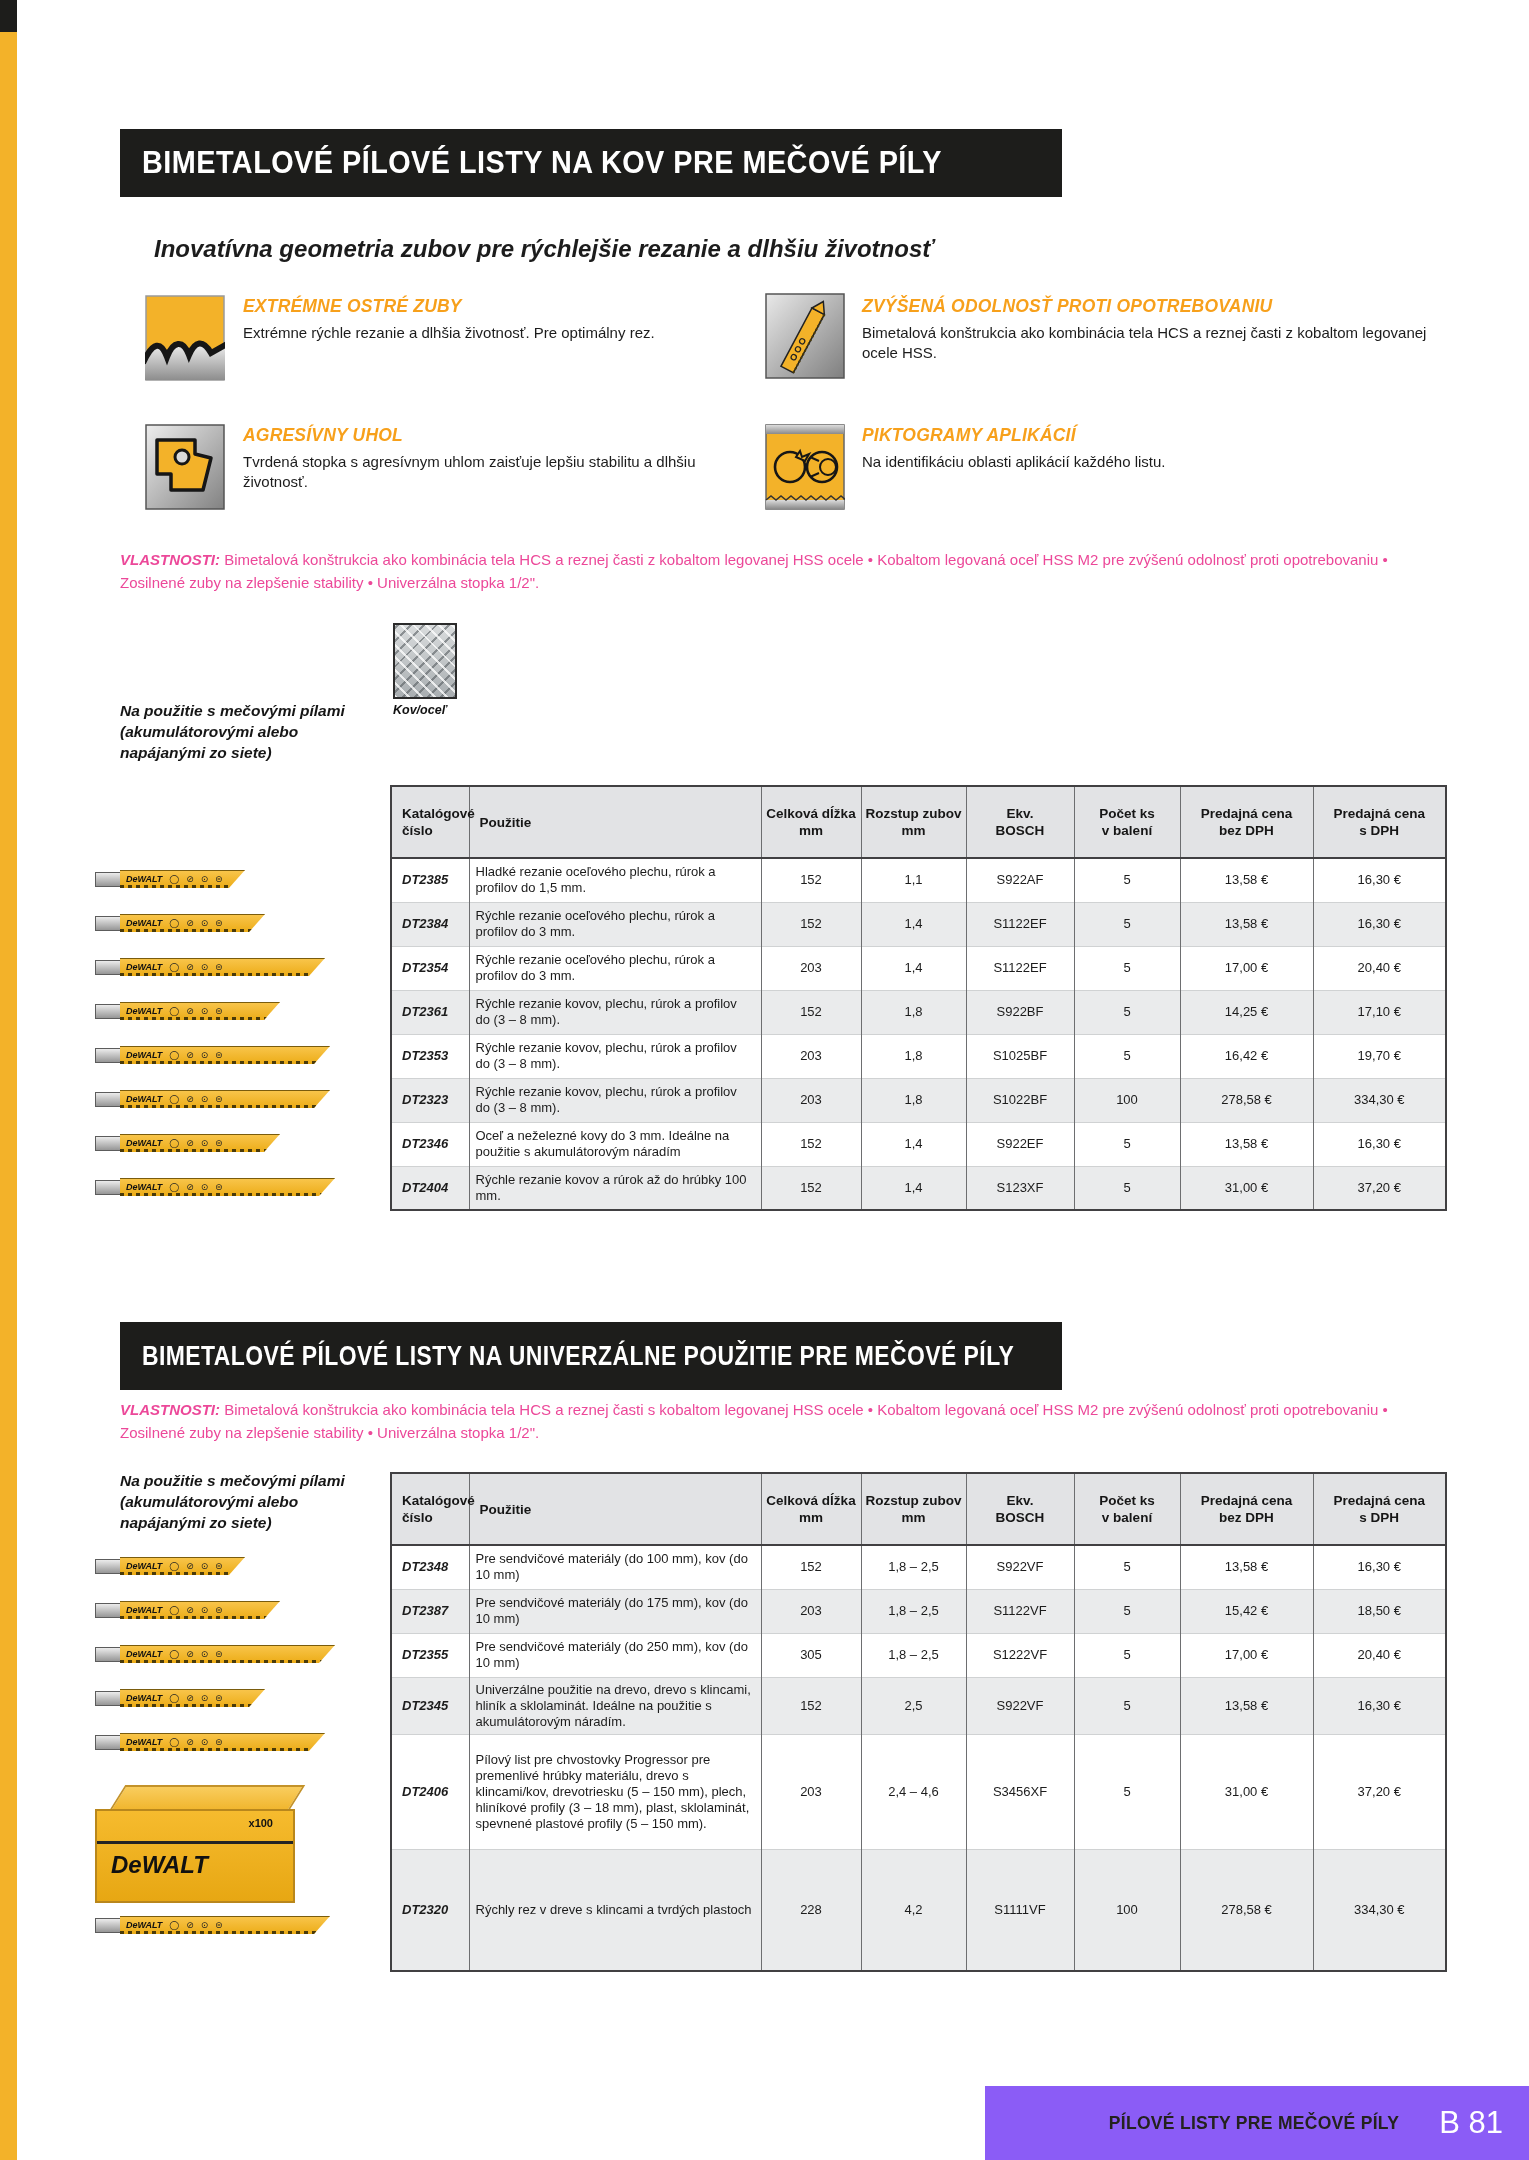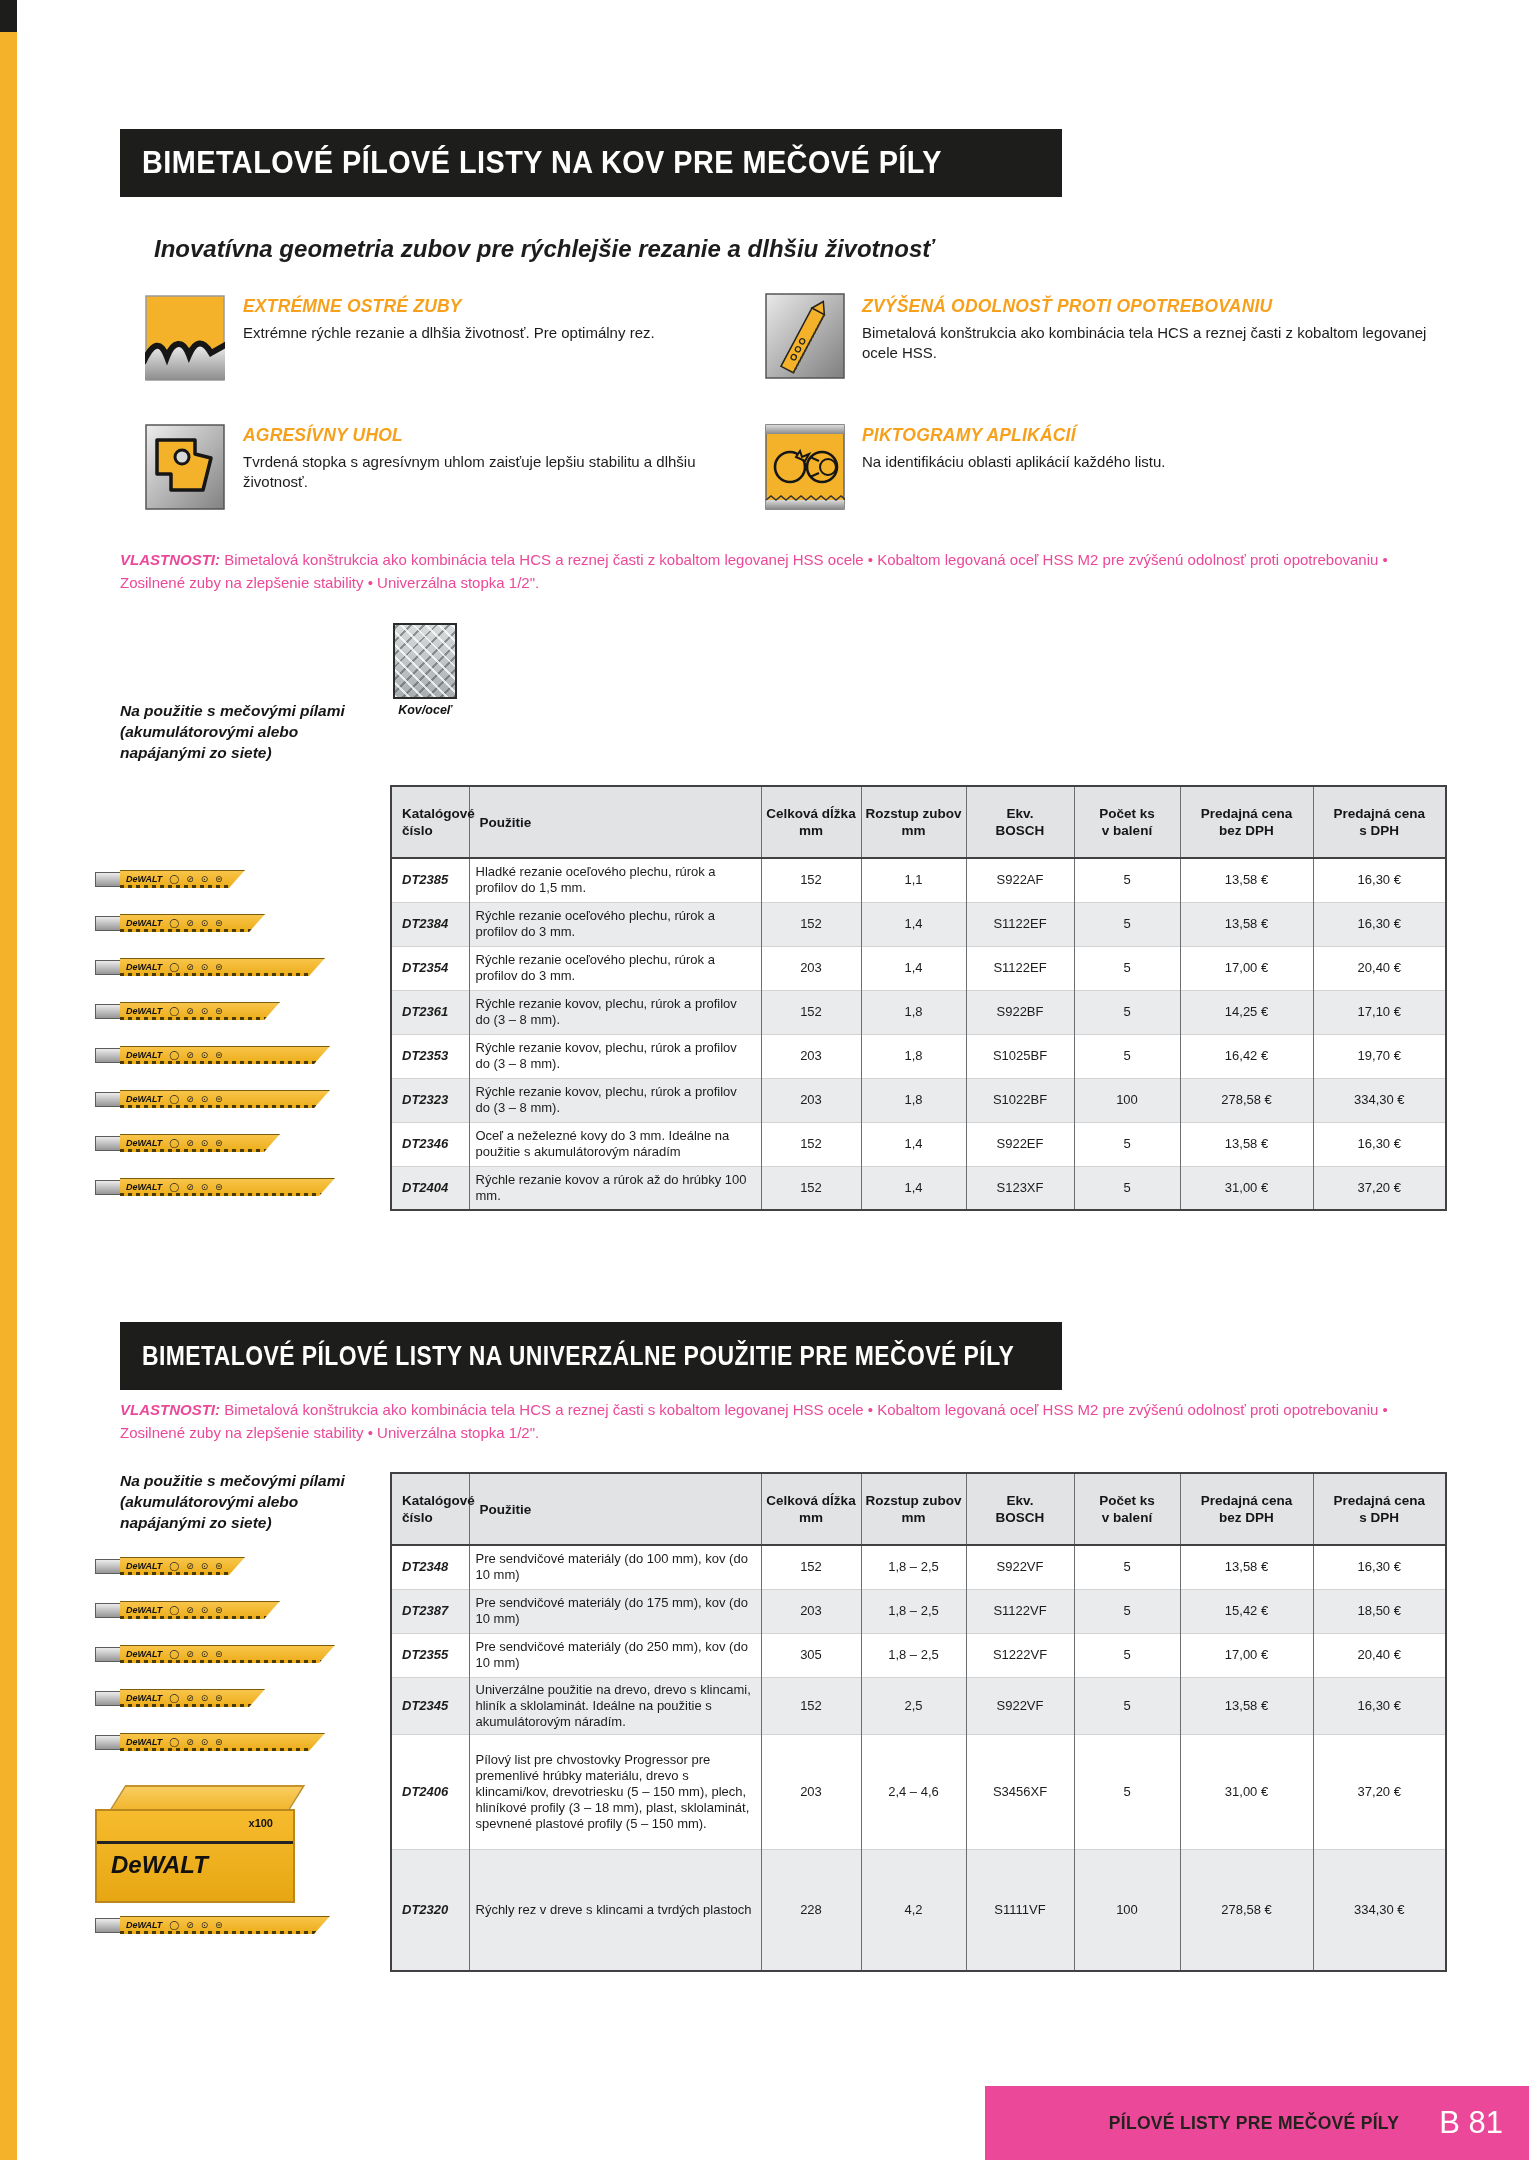--- a/index.html
+++ b/index.html
@@ -27,21 +27,21 @@
   #ft3{left:243px;top:425px;width:460px;} #ft4{left:862px;top:425px;width:585px;}
   .fe-h{margin:0 0 6px 0;font-style:italic;font-weight:700;font-size:17.5px;color:#F7A01B;letter-spacing:.2px;}
   .fe-p{margin:0;font-size:15px;line-height:20px;color:#1c1c1c;}
 
   
   .props{position:absolute;left:120px;width:1330px;margin:0;font-size:15px;line-height:23px;color:#ec4899;}
   .props1{top:548px;} .props2{top:1398px;}
   .plabel{font-style:italic;font-weight:700;}
 
   
-  .appicon{position:absolute;left:393px;top:623px;width:64px;text-align:center;}
+  .appicon{position:absolute;left:393px;top:623px;width:64px;}
   .appicon .plate{width:60px;height:72px;margin:0 auto;border:2px solid #2b2b2b;
     background:
       repeating-linear-gradient(45deg,rgba(255,255,255,.75) 0 2px,rgba(0,0,0,0) 2px 9px),
       repeating-linear-gradient(-45deg,rgba(80,86,90,.55) 0 2px,rgba(0,0,0,0) 2px 9px),
       linear-gradient(#d9dcdd,#a9aeb1);}
   .appicon .applabel{display:block;margin-top:4px;font-style:italic;font-weight:700;font-size:12.5px;color:#111;}
 
   
   .sidenote{position:absolute;left:120px;width:240px;margin:0;font-style:italic;font-weight:700;font-size:15.5px;line-height:21px;color:#161616;white-space:pre-line;}
   .sn1{top:700px;} .sn2{top:1470px;}
@@ -81,21 +81,21 @@
 
   
   .pack-box{position:absolute;left:95px;top:1785px;width:200px;height:120px;}
   .box-top{position:absolute;left:14px;top:0;width:180px;height:26px;background:linear-gradient(#f9cd5e,#f1b62f);border:2px solid #c3922a;transform:skewX(-32deg);transform-origin:left bottom;box-sizing:border-box;}
   .box-front{position:absolute;left:0;top:24px;width:200px;height:94px;background:linear-gradient(#f6bb2e,#e7a713);border:2px solid #b9871c;box-sizing:border-box;}
   .box-stripe{position:absolute;left:0;top:30px;width:196px;height:3px;background:#242424;}
   .box-brand{position:absolute;left:14px;top:40px;font-style:italic;font-weight:700;font-size:24px;color:#111;}
   .box-qty{position:absolute;right:20px;top:6px;font-weight:700;font-size:11px;color:#111;}
 
   
-  .footer{position:absolute;left:985px;top:2086px;width:544px;height:74px;background:#ec4899;display:flex;align-items:center;justify-content:flex-end;gap:40px;padding-right:26px;box-sizing:border-box;}
+  .footer{position:absolute;left:985px;top:2086px;width:544px;height:74px;background:#8b5cf6;display:flex;align-items:center;justify-content:flex-end;gap:40px;padding-right:26px;box-sizing:border-box;}
   .ftitle{font-weight:700;font-size:17.5px;color:#24221f;letter-spacing:.3px;}
   .fpage{font-size:31px;color:#ffffff;}
 </style>
 </head>
 <body>
 
 <div class="page">
 
   <div class="corner-black"></div>
   <div class="edge-strip"></div>

